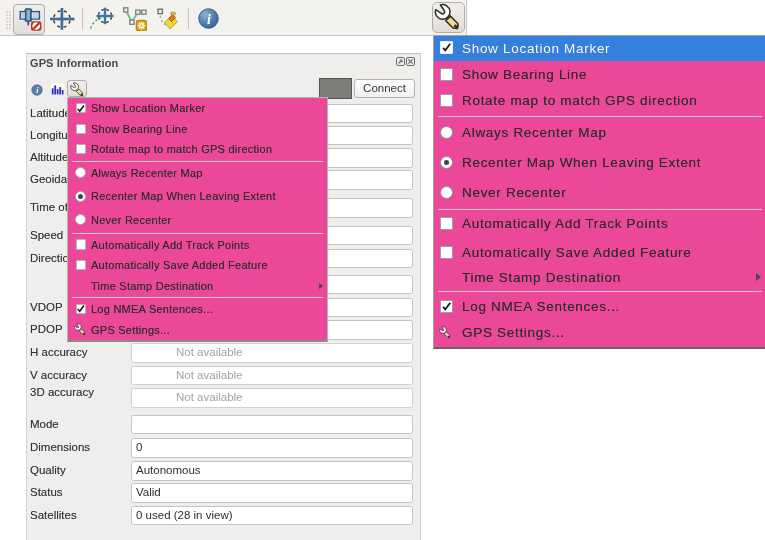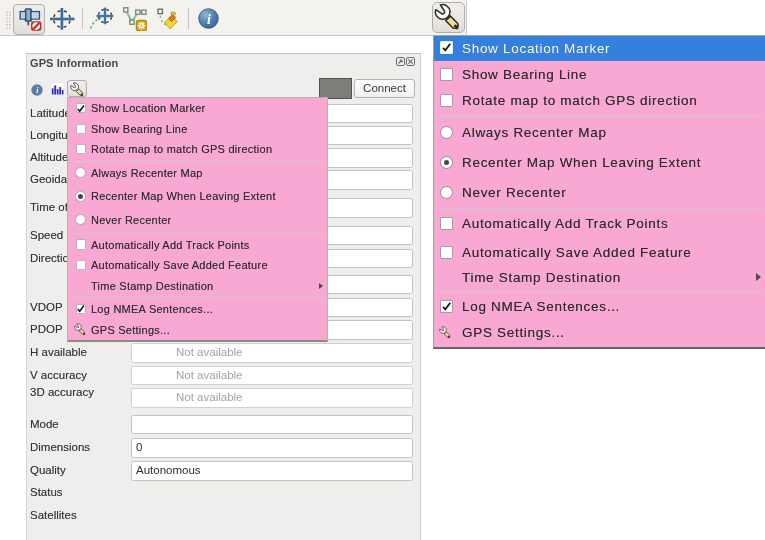--- a/index.html
+++ b/index.html
@@ -12,21 +12,21 @@
 .tbtn{border:1px solid #b2aea7;border-radius:4px;background:linear-gradient(#f0eeeb,#e1deda);}
 .vsep{width:1px;top:8px;height:21px;background:#c6c2bc;}
 #coords{left:224.5px;top:0;height:36px;line-height:36px;font-size:13px;letter-spacing:0.15px;color:#1f1f1f;text-shadow:0 0 0.3px rgba(31,31,31,0.4);}
 
 #panel{left:26px;top:53px;width:393px;height:487px;background:#efeeec;border-top:1px solid #c3bfba;border-left:1px solid #d8d5d1;border-right:1px solid #d2cec9;}
 #ptitle{left:3px;top:3px;font-size:11px;font-weight:bold;color:#474747;letter-spacing:0.1px;}
 .field{background:#fff;border:1px solid #c6c3be;border-radius:2.5px;height:17.5px;line-height:17.5px;font-size:11.5px;color:#2e2e2e;padding-left:4px;}
 .flabel{font-size:11.5px;color:#333;height:19.5px;line-height:19.5px;text-shadow:0 0 0.3px rgba(51,51,51,0.45);}
 .na{color:#a2a2a2;margin-left:40px;}
 
-.menu{background:#f9a8d4;}
+.menu{background:#ec4899;}
 .mi{position:absolute;display:flex;align-items:center;}
 .msep{position:absolute;height:1px;background:#cbcbcb;}
 .cb{background:#fff;border:1px solid #9e9e9e;border-radius:1px;}
 .rad{background:#fff;border:1px solid #909090;border-radius:50%;}
 #rmenu{left:433px;top:35px;width:332px;height:311px;border-left:1px solid #a5a19b;border-top:1px solid #a5a19b;border-bottom:2px solid #6a665f;}
 #rmenu .mi{left:0;width:332px;height:26px;font-size:13.5px;letter-spacing:0.7px;color:#2b2b2b;text-shadow:0 0 0.4px rgba(43,43,43,0.55);}
 #rmenu .cb{position:absolute;left:6px;width:11px;height:11px;}
 #rmenu .rad{position:absolute;left:6px;width:11px;height:11px;}
 #rmenu .txt{position:absolute;left:28px;}
 #blue{background:#3580dd;color:#fff !important;}
@@ -158,34 +158,36 @@
     <div class="abs flabel" style="left: 3px; top: 171.7px;">Speed</div>
     <div class="abs field" style="left: 104px; top: 171.7px; width: 276px;"></div>
     <div class="abs flabel" style="left: 3px; top: 194.5px;">Direction</div>
     <div class="abs field" style="left: 104px; top: 194.5px; width: 276px;"></div>
     <div class="abs flabel" style="left: 3px; top: 239px; margin-left: 38px;">HDOP</div>
     <div class="abs field" style="left: 104px; top: 220.8px; width: 276px;"></div>
     <div class="abs flabel" style="left: 3px; top: 243.5px;">VDOP</div>
     <div class="abs field" style="left: 104px; top: 243.5px; width: 276px;"></div>
     <div class="abs flabel" style="left: 3px; top: 266.2px;">PDOP</div>
     <div class="abs field" style="left: 104px; top: 266.2px; width: 276px;"></div>
-    <div class="abs flabel" style="left: 3px; top: 289px;">H available</div>
+    <div class="abs flabel" style="left: 3px; top: 289px;">H accuracy</div>
     <div class="abs field" style="left: 104px; top: 289px; width: 276px; border-color: rgb(211, 208, 203);"><span class="na">Not available</span></div>
     <div class="abs flabel" style="left: 3px; top: 311.6px;">V accuracy</div>
     <div class="abs field" style="left: 104px; top: 311.6px; width: 276px; border-color: rgb(211, 208, 203);"><span class="na">Not available</span></div>
     <div class="abs flabel" style="left: 3px; top: 329px;">3D accuracy</div>
     <div class="abs field" style="left: 104px; top: 334.2px; width: 276px; border-color: rgb(211, 208, 203);"><span class="na">Not available</span></div>
     <div class="abs flabel" style="left: 3px; top: 360.8px;">Mode</div>
     <div class="abs field" style="left: 104px; top: 360.8px; width: 276px;"></div>
     <div class="abs flabel" style="left: 3px; top: 384.4px;">Dimensions</div>
     <div class="abs field" style="left: 104px; top: 384.4px; width: 276px;">0</div>
     <div class="abs flabel" style="left: 3px; top: 407px;">Quality</div>
     <div class="abs field" style="left: 104px; top: 407px; width: 276px;">Autonomous</div>
     <div class="abs flabel" style="left: 3px; top: 429.4px;">Status</div>
+    <div class="abs field" style="left: 104px; top: 429.4px; width: 276px;">Valid</div>
     <div class="abs flabel" style="left: 3px; top: 451.8px;">Satellites</div>
+    <div class="abs field" style="left: 104px; top: 451.8px; width: 276px;">0 used (28 in view)</div>
   </div>
 
 <div id="lmenu" class="abs menu">
     <div class="mi" style="top: 0.4px; height: 20px;">
       <span class="cb" style="top:4.5px"></span>
       <span class="txt">Show Location Marker</span>
       <svg width="9.5" height="9.5" viewBox="0 0 12 12" style="position:absolute;left:8.2px;top:5.3px">
         <path d="M2.2,6.4 L4.7,9.1 L10.1,1.9" fill="none" stroke="#151515" stroke-width="1.9"></path>
       </svg>
     </div>

